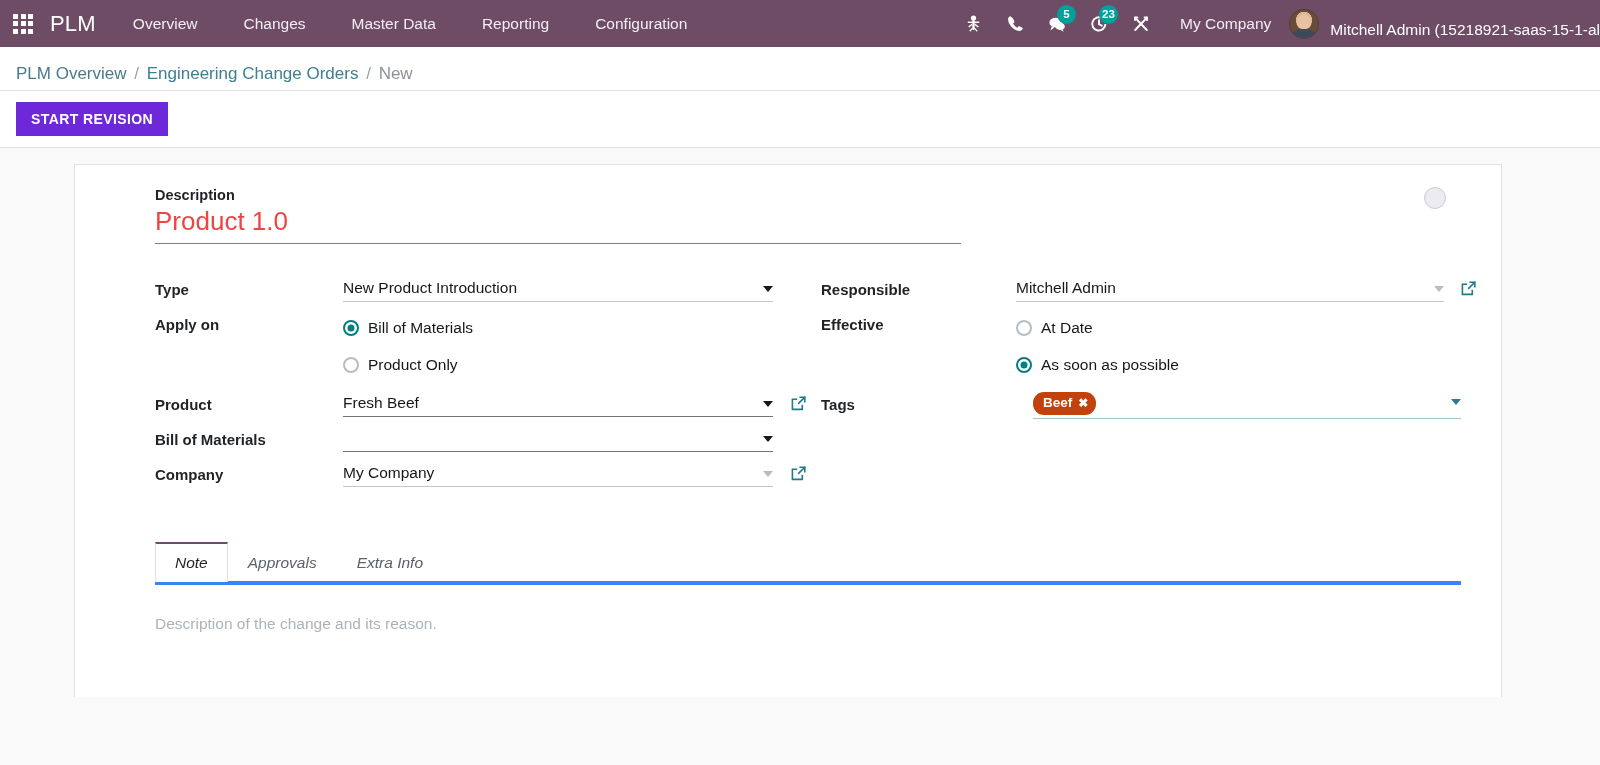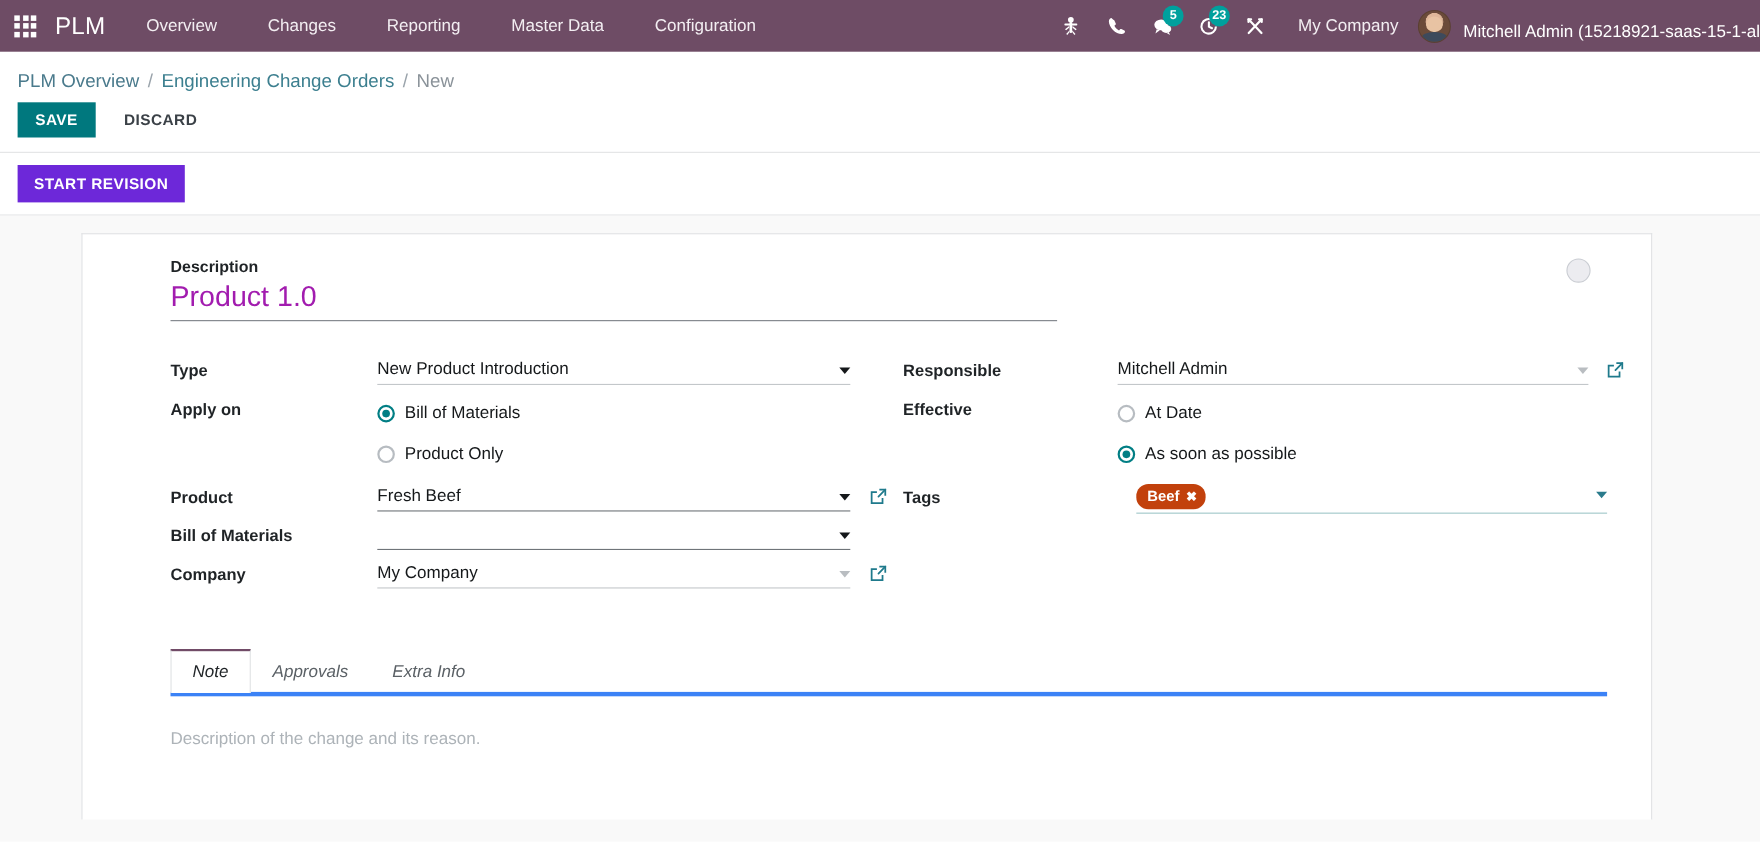--- a/index.html
+++ b/index.html
@@ -126,21 +126,21 @@
   }
   .state-circle {
     position: absolute; right: 55px; top: 22px;
     width: 22px; height: 22px; border-radius: 50%;
     background: #ececf0; border: 1px solid #c9ccd2; cursor: pointer;
   }
 
   .title-block { padding: 0 0 6px 40px; }
   .lbl-desc { font-size: 14.5px; font-weight: 700; color: #1f2326; margin-bottom: 2px; }
   .title-input {
-    font-size: 26px; color: #a21caf; padding: 1px 0 6px 0;
+    font-size: 26px; color: #ef4444; padding: 1px 0 6px 0;
     border-bottom: 1px solid #7a7f85; width: 806px; cursor: text;
   }
 
   .cols { display: flex; padding: 24px 0 0 40px; }
   .col { width: 688px; }
   .col.right { width: 640px; }
   .frow { display: flex; align-items: flex-start; margin-bottom: 0; min-height: 35px; }
   .flabel {
     width: 188px; flex: none; font-size: 15px; font-weight: 700;
     color: #1f2326; padding-top: 7px;
@@ -227,22 +227,22 @@
         <i></i>
         <i></i>
         <i></i>
     </span>
   </div>
   <div class="brand">PLM</div>
 
   <div class="menu-items">
     <div class="mi">Overview</div>
     <div class="mi">Changes</div>
+    <div class="mi">Master Data</div>
     <div class="mi">Reporting</div>
-    <div class="mi">Master Data</div>
     <div class="mi">Configuration</div>
   </div>
 
   <div class="nav-right">
     <div class="nav-ico">
       <svg width="17" height="19" viewBox="0 0 17 19" fill="#fff">
         <circle cx="8.5" cy="4" r="2.6"></circle>
         <rect x="7.3" y="6" width="2.4" height="10" rx="1.1"></rect>
         <rect x="2.6" y="7.4" width="11.8" height="1.7" rx=".8"></rect>
         <path d="M3.2 12.6 L7 9.6 L7 11.2 L4.2 13.6 Z"></path>
@@ -289,24 +289,20 @@
 </div>
 
 <div class="cp">
   <div class="breadcrumb">
     <span class="crumb">PLM Overview</span>
     <span class="sep">/</span>
     <span class="crumb teal">Engineering Change Orders</span>
     <span class="sep">/</span>
     <span class="active">New</span>
   </div>
-  <div class="btn-row">
-    <button class="btn-save">SAVE</button>
-    <button class="btn-discard">DISCARD</button>
-  </div>
   <div class="cp-divider"></div>
   <div class="action-row">
     <button class="btn-action">START REVISION</button>
   </div>
   <div class="cp-divider"></div>
 </div>
 
 <div class="sheet-wrap">
   <div class="sheet">
 

